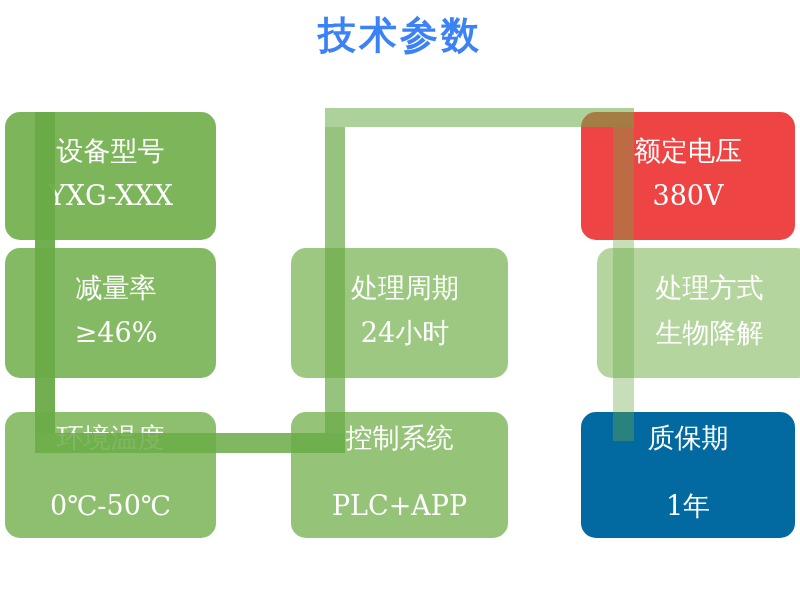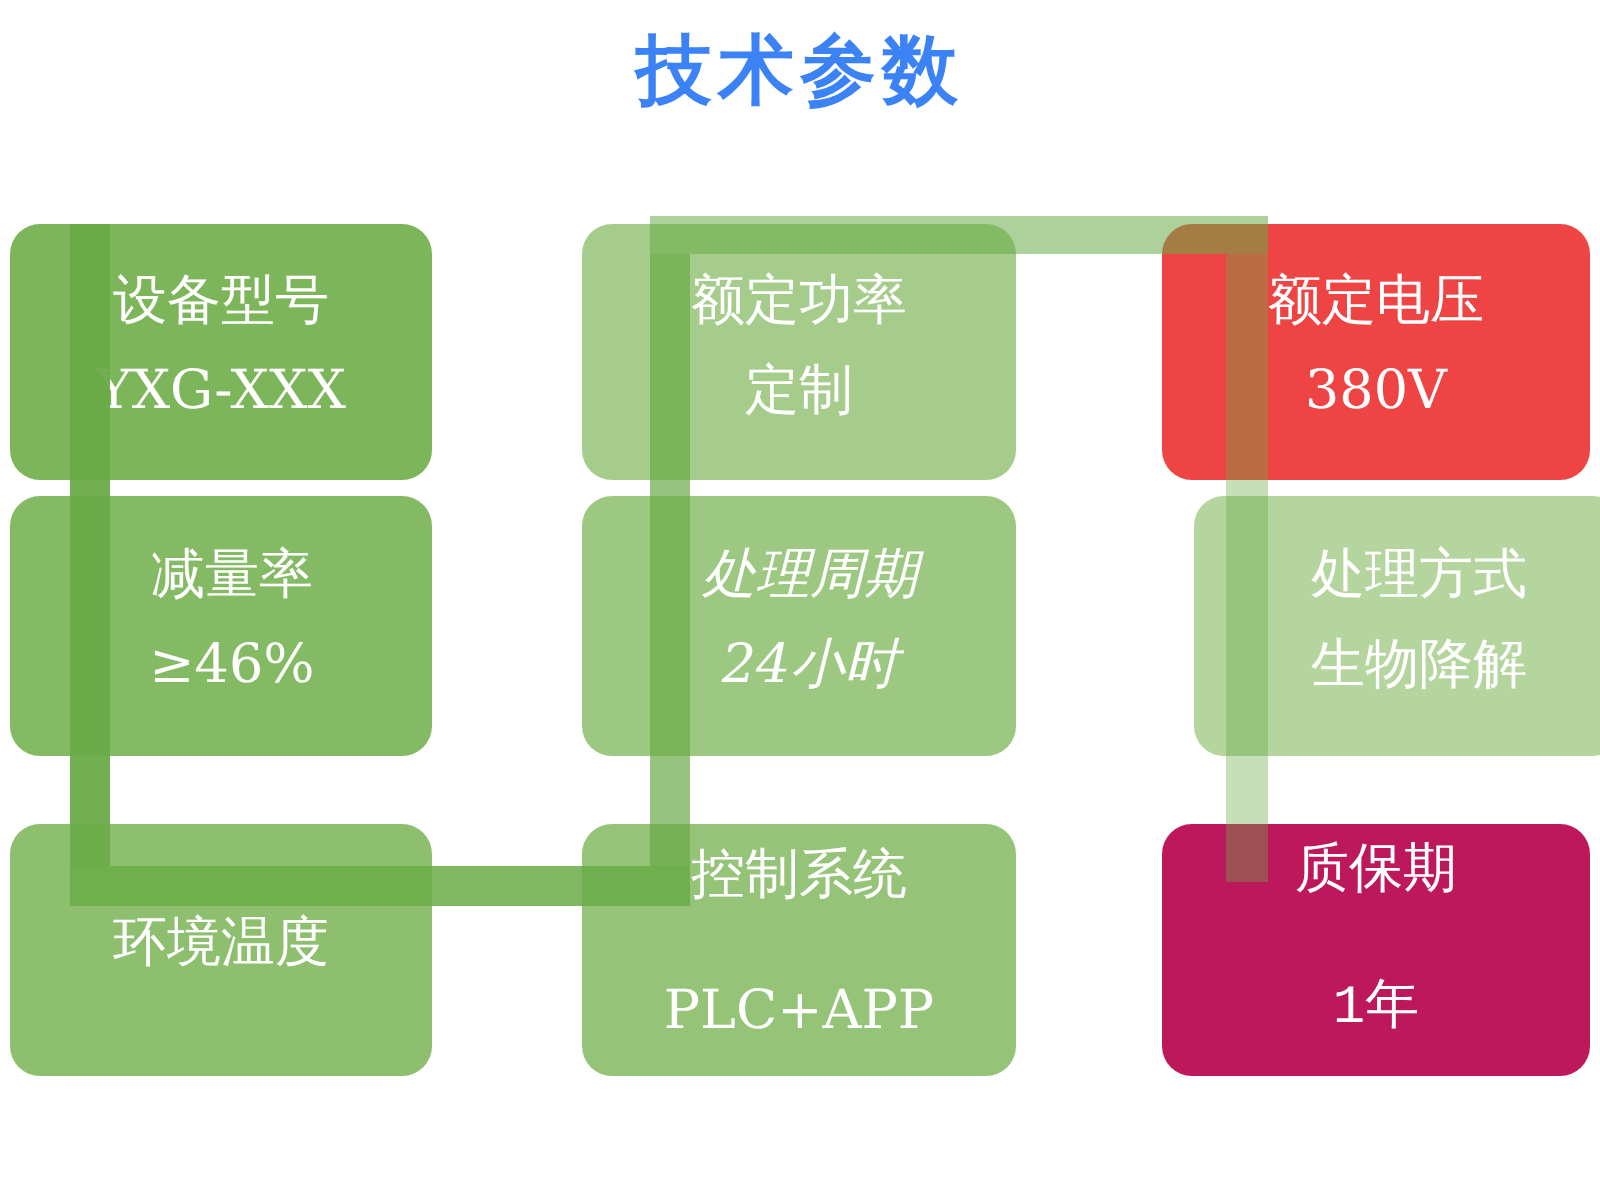--- a/index.html
+++ b/index.html
@@ -83,41 +83,38 @@
   <div class="param-box c1 r1" style="background: rgb(125, 182, 90);">
     <div class="label">设备型号</div>
     <div class="value">YXG-XXX</div>
   </div>
   <div class="param-box c1 r2" style="background: rgb(133, 186, 100);">
     <div class="label">减量率</div>
     <div class="value">≥46%</div>
   </div>
   <div class="param-box c1 r3" style="background: rgb(141, 191, 110);">
     <div class="label">环境温度</div>
+    <div class="value">0℃-50℃</div>
   </div>
 
-  <div class="param-box c2 r1" style="background: rgb(165, 204, 139);">
-    <div class="label">额定功率</div>
-    <div class="value">定制</div>
-  </div>
-  <div class="param-box c2 r2" style="background: rgb(157, 200, 129); font-style: italic;">
+  <div class="param-box c2 r2" style="background: rgb(157, 200, 129);">
     <div class="label">处理周期</div>
     <div class="value">24小时</div>
   </div>
   <div class="param-box c2 r3" style="background: rgb(149, 195, 119);">
     <div class="label">控制系统</div>
     <div class="value">PLC+APP</div>
   </div>
 
   <div class="param-box c3 r1" style="background: #ef4444;">
     <div class="label">额定电压</div>
     <div class="value">380V</div>
   </div>
   <div class="param-box c3 r2" style="background: rgb(181, 213, 158); margin-left: 16px;">
     <div class="label">处理方式</div>
     <div class="value">生物降解</div>
   </div>
-  <div class="param-box c3 r3" style="background: #be185d; font-family: Liberation Mono, monospace;">
+  <div class="param-box c3 r3" style="background: #0369a1;">
     <div class="label">质保期</div>
     <div class="value">1年</div>
   </div>
 
 </div>
 
 </body></html>

